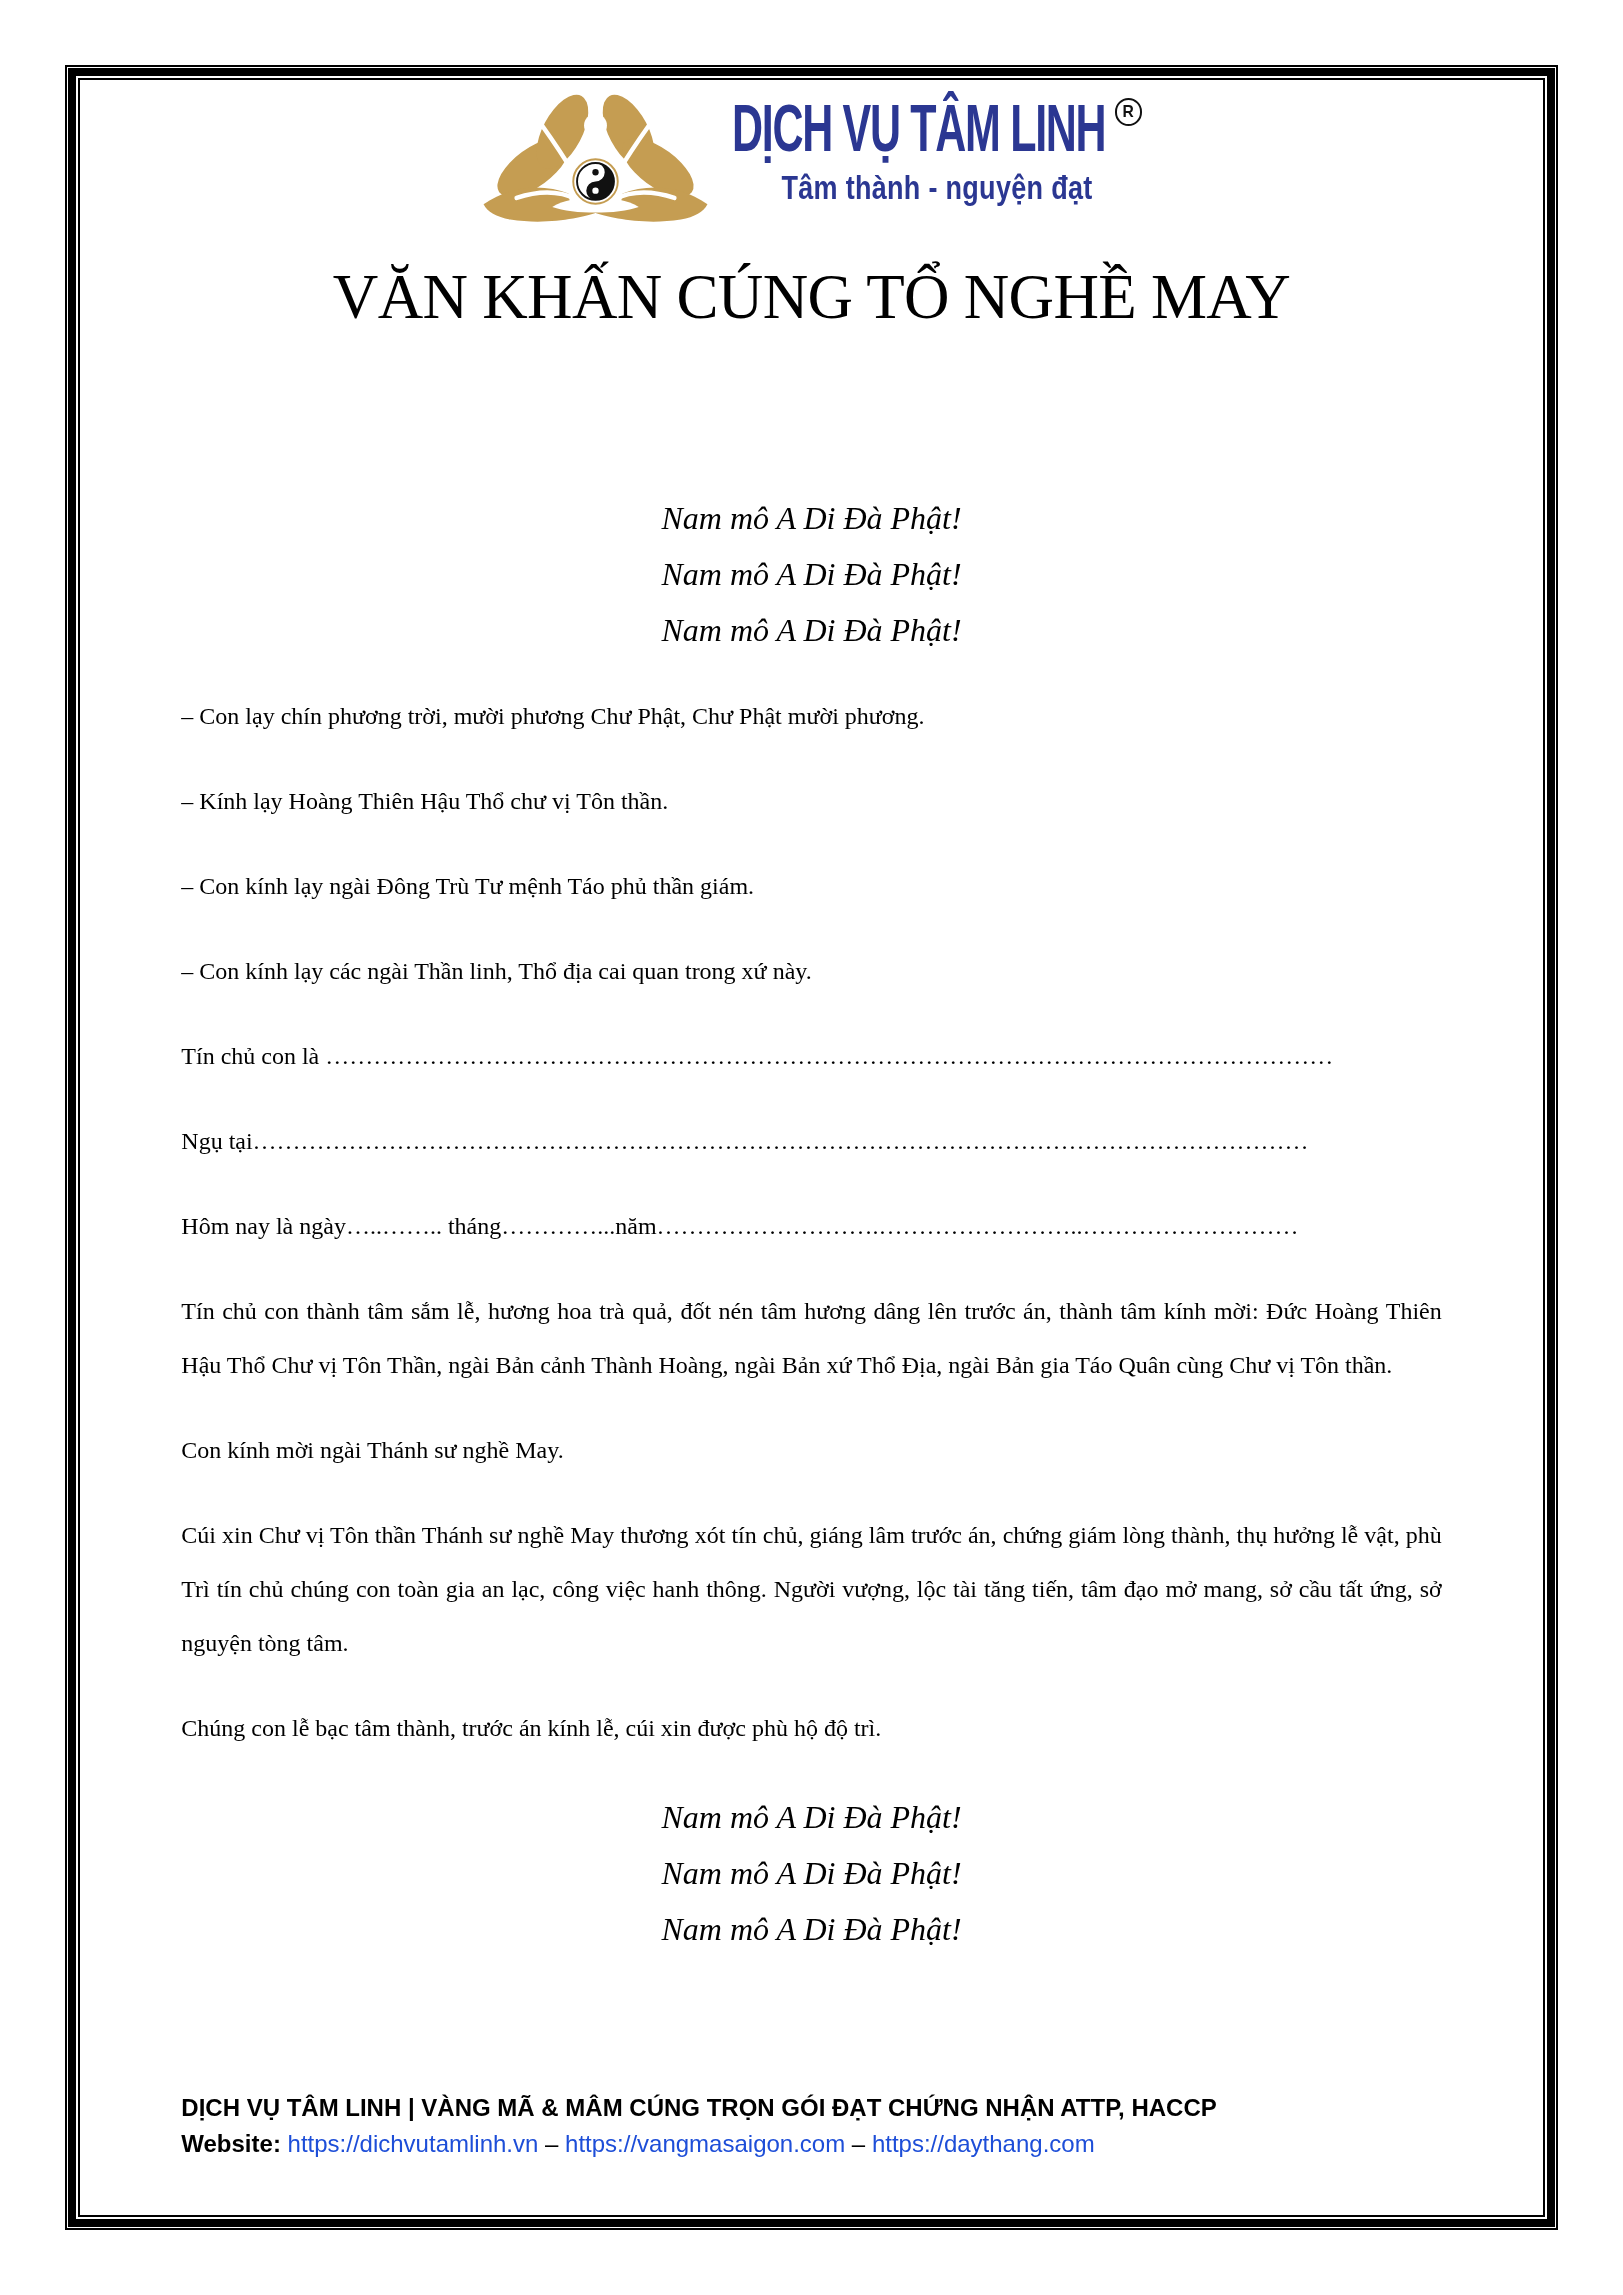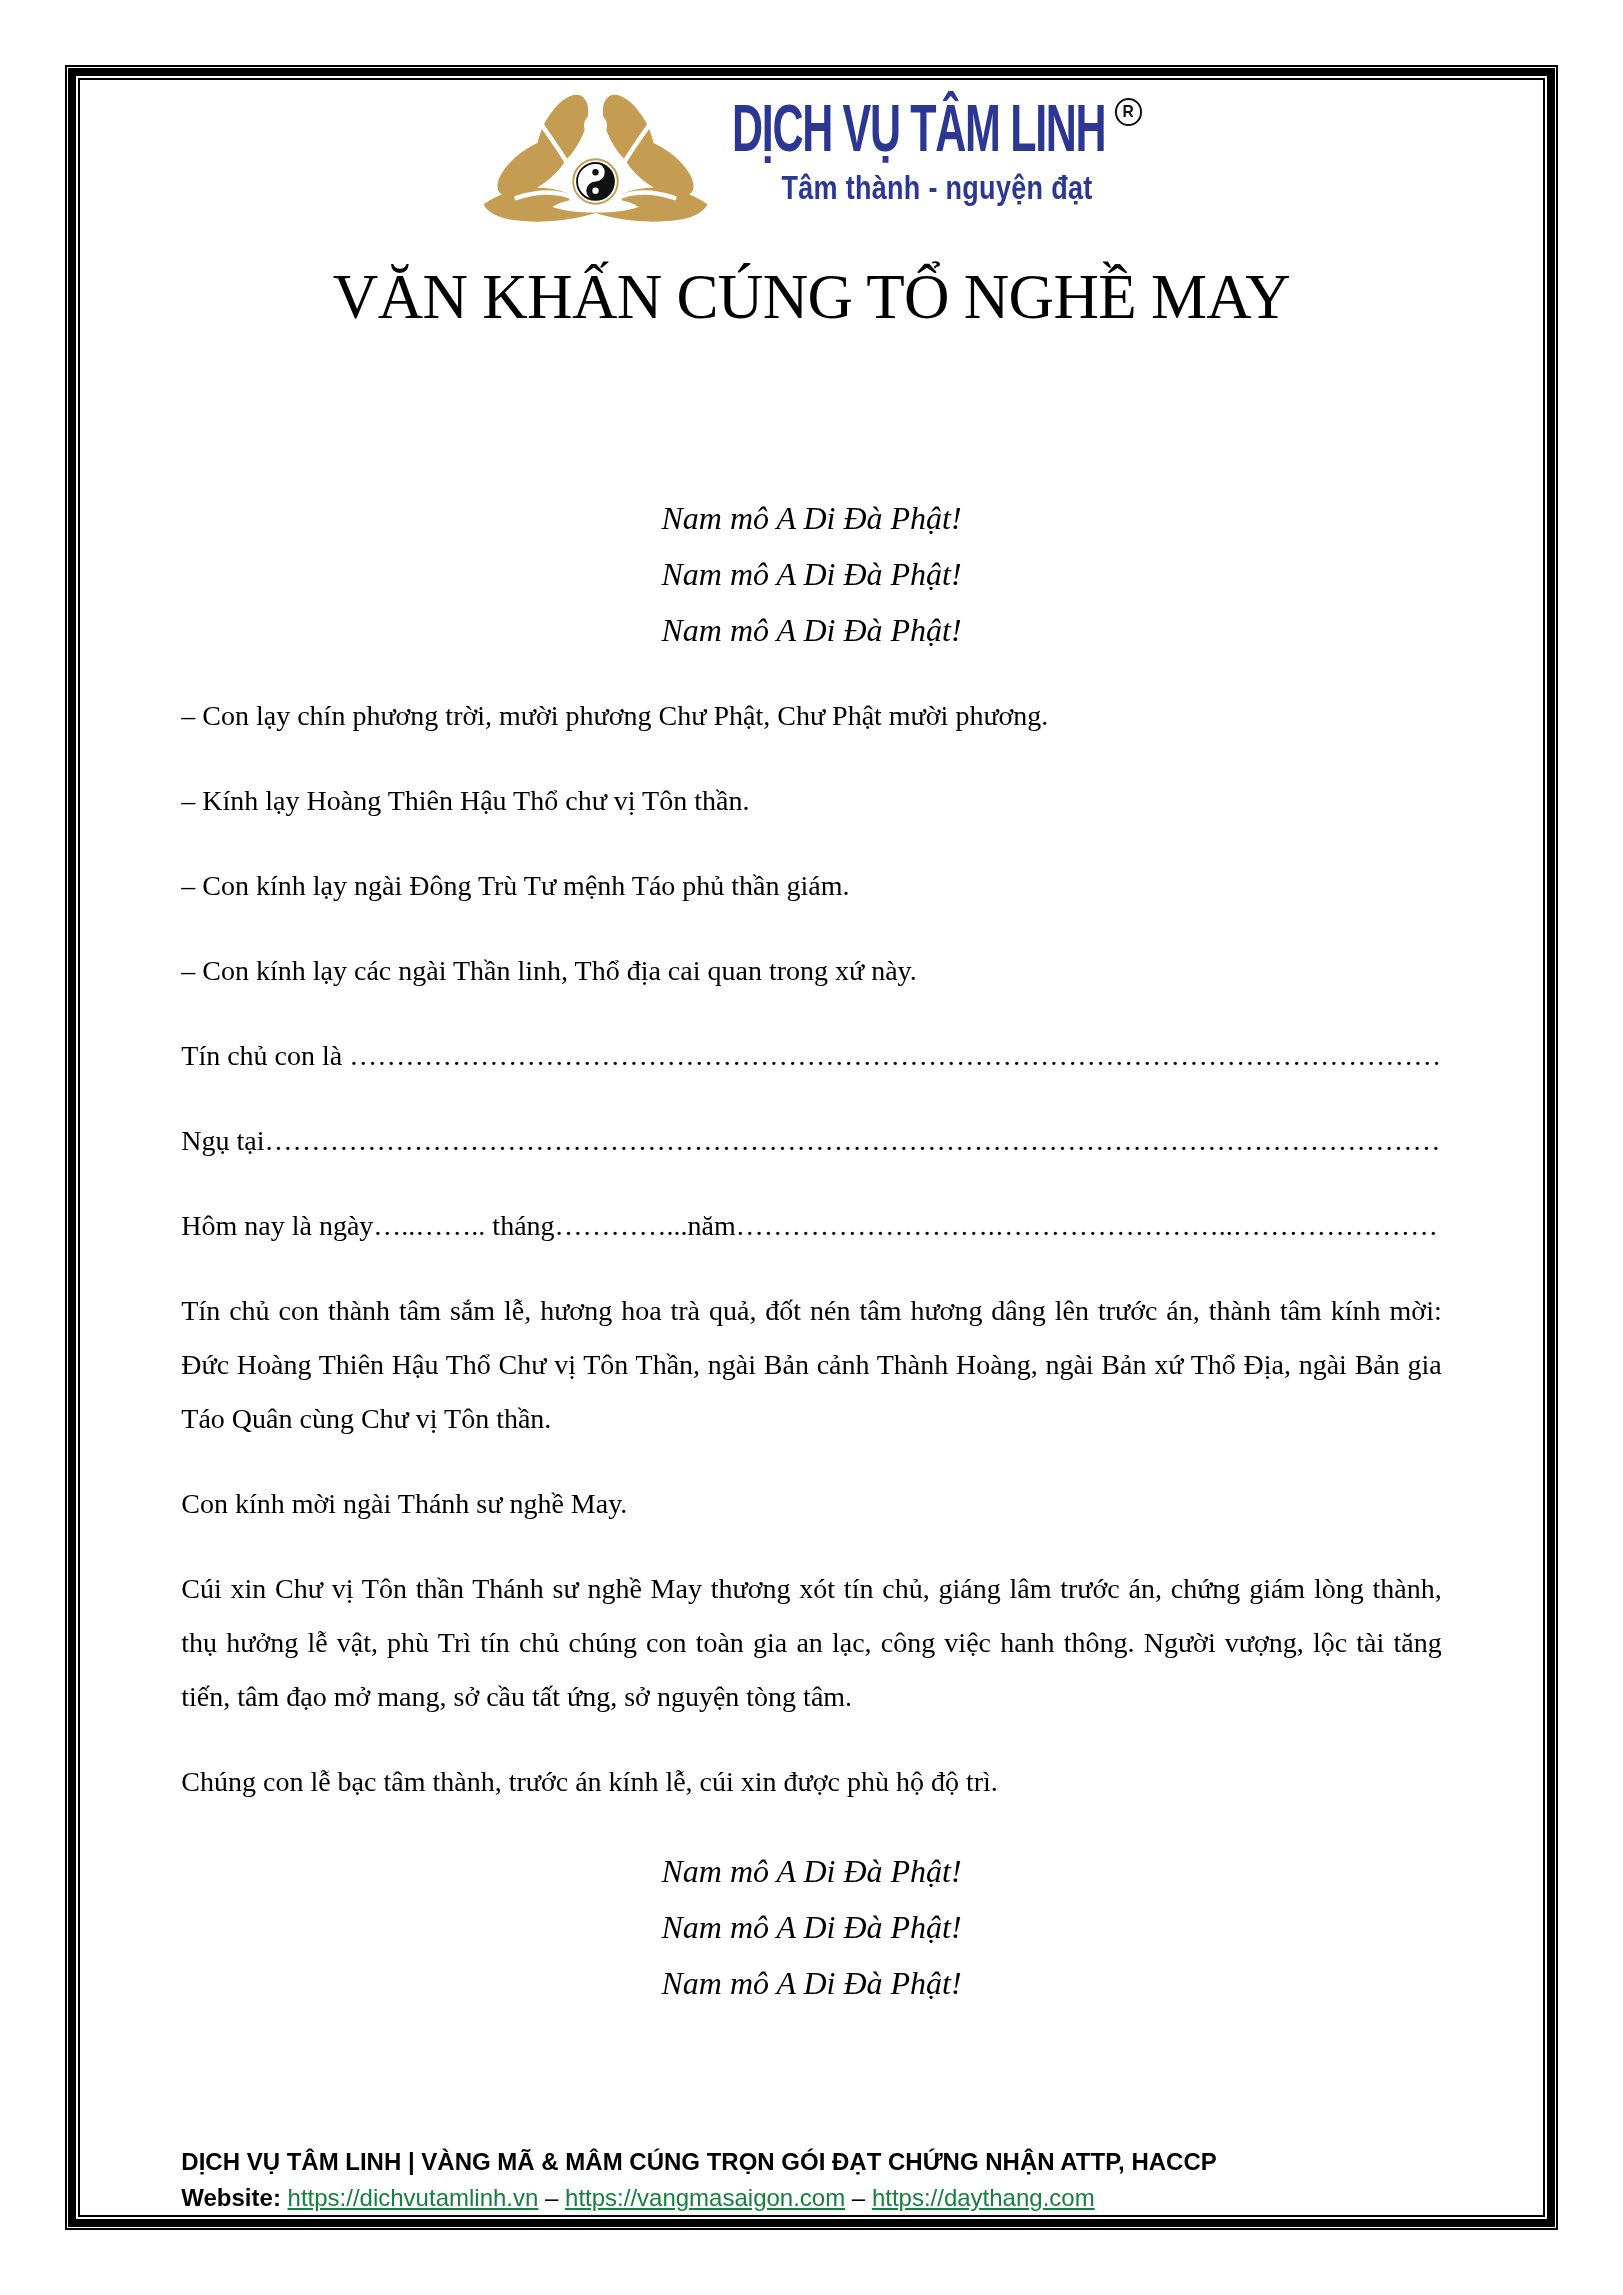--- a/index.html
+++ b/index.html
@@ -79,39 +79,38 @@
   }
 
   
   .invocation { text-align: center; font-style: italic; font-size: 32px; line-height: 56px; }
   .invocation.top { margin-top: 156px; }
   .invocation.bottom { margin-top: 34px; }
   .invocation p { margin: 0; }
 
   
   .para {
-    font-size: 28px;
+    font-size: 24px;
     line-height: 54px;
     margin-top: 31px;
   }
   .just { text-align: justify; }
   .dotline { white-space: nowrap; overflow: hidden; max-width: 1258px; }
 
   
   .doc-footer {
     margin-top: 136px;
     font-family: "Liberation Sans", "DejaVu Sans", sans-serif;
     font-size: 24px;
     line-height: 29px;
   }
   .f-line { margin-top: 6.5px; white-space: nowrap; overflow: hidden; }
   .f-bold { font-weight: 700; }
   .f-link {
-    color: #15803d;
-    text-decoration: underline;
+    color: #1d4ed8;
     cursor: pointer;
   }
   .f-sep { color: #000; }
 </style>
 </head>
 <body>
 
 <div class="frame-outer">
   <div class="frame-band">
     <div class="frame-inner">

